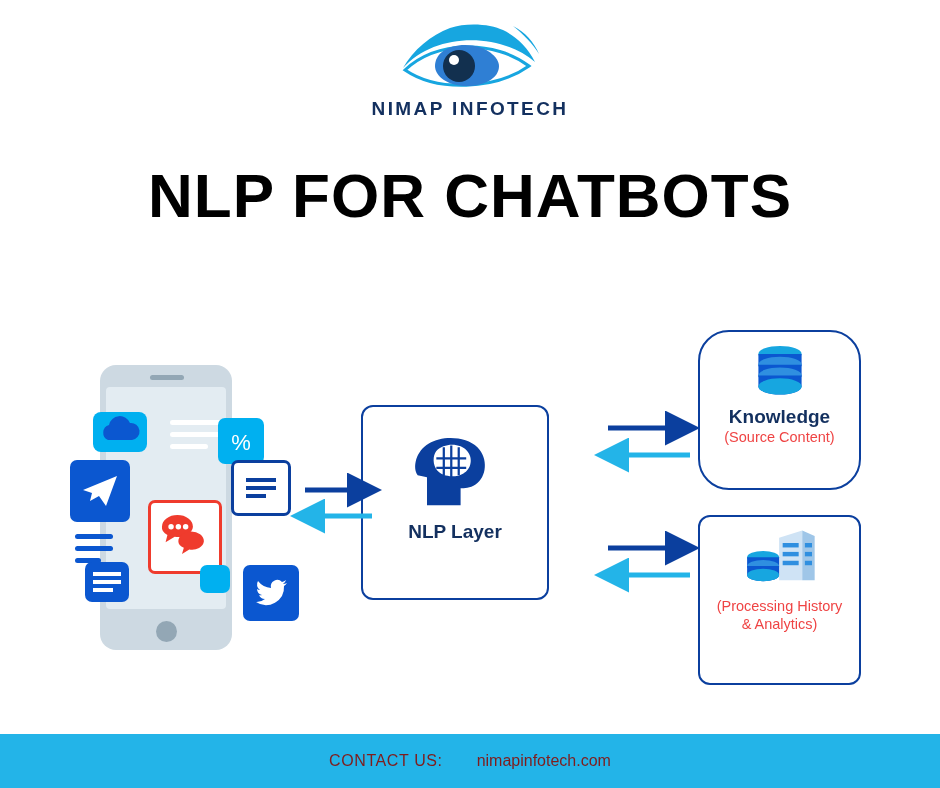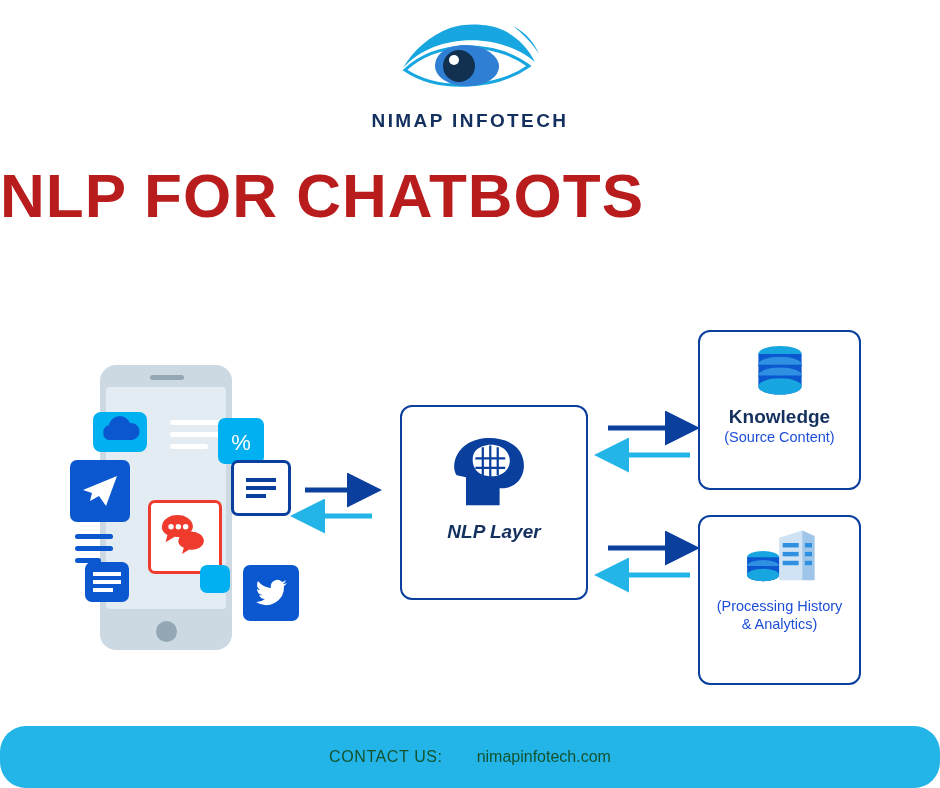--- a/index.html
+++ b/index.html
@@ -32,34 +32,34 @@
     width: 150px;
     height: 78px;
     margin: 0 auto;
     display: block;
   }
   .logo-text {
     font-size: 19px;
     letter-spacing: 2.4px;
     color: #13305f;
     font-weight: bold;
-    margin-top: 14px;
+    margin-top: 2px;
   }
 
   
   .main-title {
     position: absolute;
     top: 160px;
     left: 0;
     width: 940px;
-    text-align: left;
+    text-align: center;
     font-size: 62px;
     font-weight: bold;
     letter-spacing: 1px;
-    color: #b91c1c;
+    color: #000000;
     font-family: "Liberation Sans", sans-serif;
   }
 
   
   .diagram {
     position: absolute;
     top: 300px;
     left: 0;
     width: 940px;
     height: 420px;
@@ -136,58 +136,57 @@
     box-sizing: border-box;
   }
   .box-title {
     font-size: 19px;
     font-weight: bold;
     color: #13305f;
     line-height: 22px;
   }
   .box-sub {
     font-size: 14.5px;
-    color: #1d4ed8;
+    color: #ef4444;
     line-height: 18px;
   }
   #nlp-box {
-    left: 400px;
+    left: 361px;
     top: 105px;
     width: 188px;
     height: 195px;
-    font-style: italic;
   }
   #kb-box {
     left: 698px;
     top: 30px;
     width: 163px;
     height: 160px;
+    border-radius: 31px;
   }
   #ds-box {
     left: 698px;
     top: 215px;
     width: 163px;
     height: 170px;
   }
 
   
   .footer {
     position: absolute;
     left: 0;
     bottom: 0;
     width: 940px;
-    height: 62px;
+    height: 54px;
     background: #23b4e8;
     display: flex;
     align-items: center;
     justify-content: center;
     gap: 34px;
-    color: #14532d;
+    color: #7f1d1d;
     font-size: 16px;
-    border-radius: 26px;
   }
   .footer .label { letter-spacing: 0.6px; }
 
   .arrow-layer {
     position: absolute;
     left: 0; top: 0;
     width: 940px; height: 420px;
     pointer-events: none;
   }
 </style>

